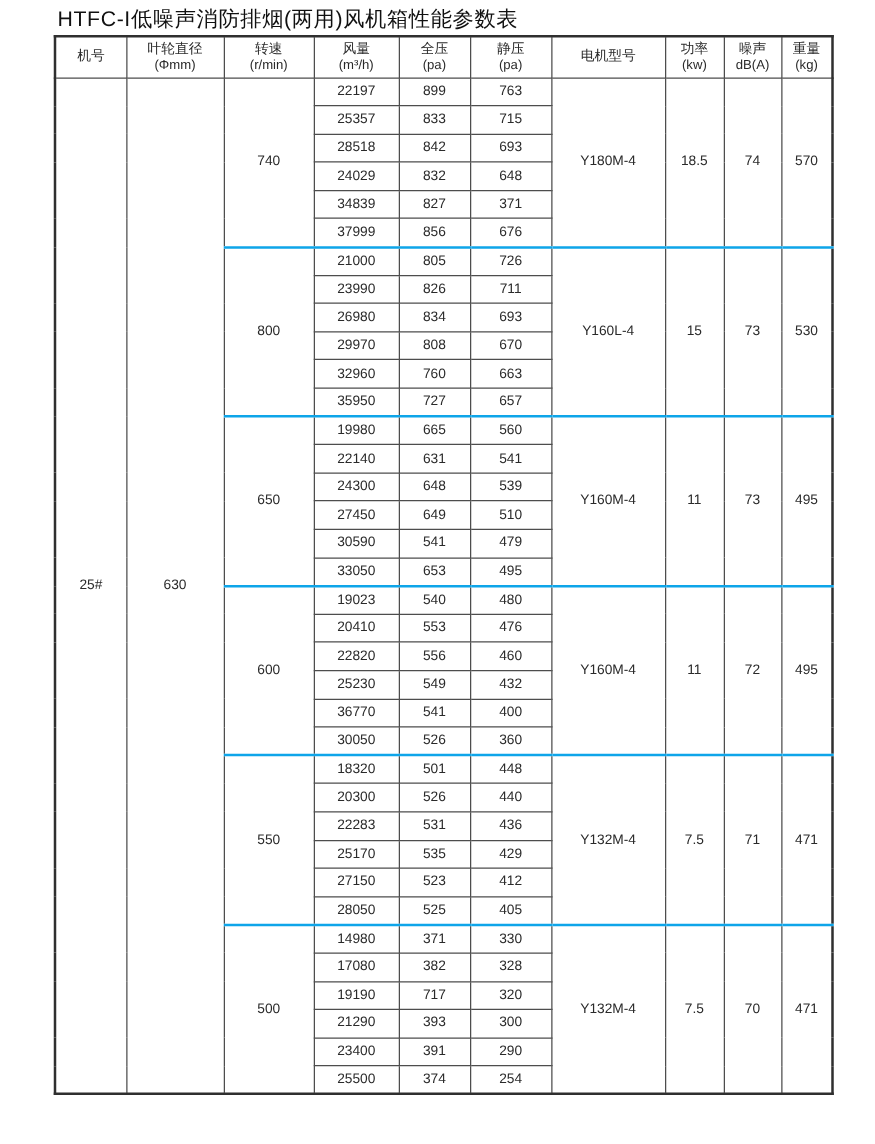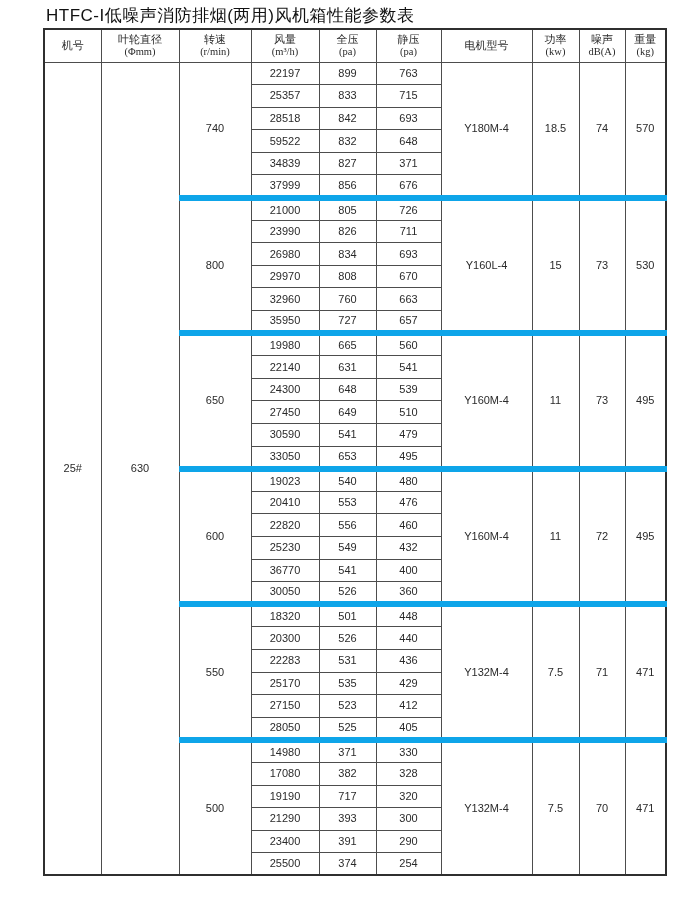--- a/index.html
+++ b/index.html
@@ -34,23 +34,23 @@
     text-align: center;
     vertical-align: middle;
     font-size: 11px;
     font-weight: normal;
     color: #2a2a2a;
     padding: 0;
     overflow: hidden;
   }
   .spec thead th { height: 33px; }
   .spec thead .l1 { display: block; line-height: 1.25; }
-  .spec thead .l2 { display: block; line-height: 1.2; font-size: 10.5px; font-family: Liberation Serif, serif; }
+  .spec thead .l2 { display: block; line-height: 1.2; font-size: 10.5px; }
   .spec tbody td { height: 22.6px; line-height: 1; }
-  .spec td.group-start { border-top: 6px solid #0ea5e9; }
+  .spec td.group-start { border-top: 2px solid #0ea5e9; }
 </style>
 </head>
 <body>
 
 <div class="page-title">HTFC-I低噪声消防排烟(两用)风机箱性能参数表</div>
 
 <table class="spec">
   <colgroup>
     <col style="width:57px">
       <col style="width:78px">
@@ -124,21 +124,21 @@
         <td>25357</td>
         <td>833</td>
         <td>715</td>
       </tr>
       <tr>
         <td>28518</td>
         <td>842</td>
         <td>693</td>
       </tr>
       <tr>
-        <td>59522</td>
+        <td>24029</td>
         <td>832</td>
         <td>648</td>
       </tr>
       <tr>
         <td>34839</td>
         <td>827</td>
         <td>371</td>
       </tr>
       <tr>
         <td>37999</td>

